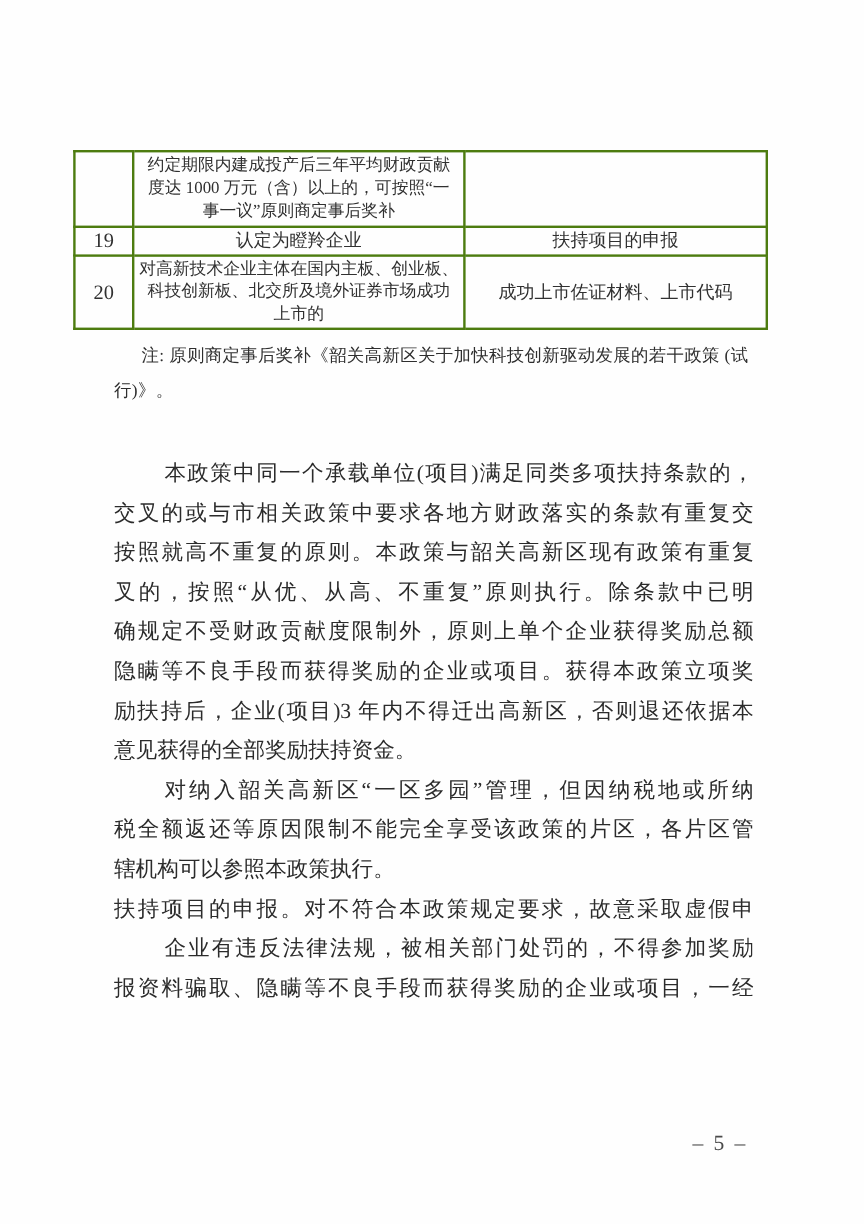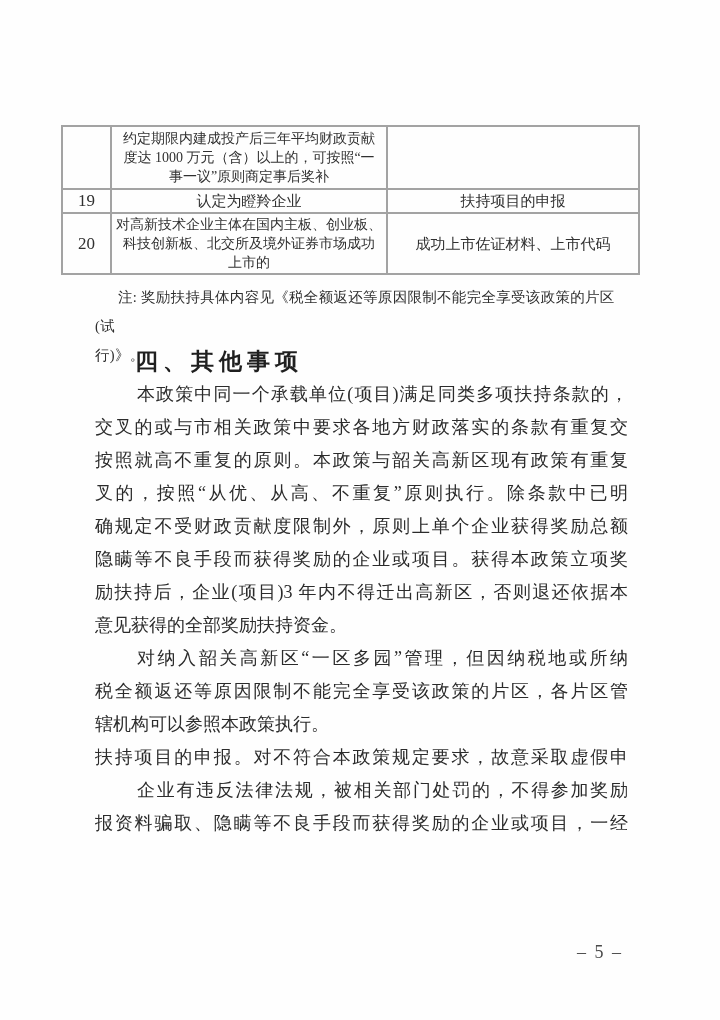--- a/index.html
+++ b/index.html
@@ -21,21 +21,21 @@
   table.policy {
     position: absolute;
     top: 125px;
     left: 61px;
     width: 577px;
     border-collapse: collapse;
     table-layout: fixed;
     font-family: "Liberation Serif", "DejaVu Serif", serif;
   }
   table.policy td {
-    border: 2px solid #a3a3a3;
+    border: 2px solid #4d7c0f;
     text-align: center;
     vertical-align: middle;
     padding: 1px 4px;
     color: #303030;
   }
   col.c-num { width: 49px; }
   col.c-item { width: 276px; }
   col.c-mat { width: 252px; }
   tr.row-cont  { height: 63px; }
   tr.row-19    { height: 21px; }
@@ -131,25 +131,24 @@
         <td class="num-cell">20</td>
         <td class="item-cell multiline">对高新技术企业主体在国内主板、创业板、
 科技创新板、北交所及境外证券市场成功
 上市的</td>
         <td class="mat-cell">成功上市佐证材料、上市代码</td>
       </tr>
     </tbody>
   </table>
 
   <div class="note">
-    <div class="note-l1">注: 奖励扶持具体内容见《税全额返还等原因限制不能完全享受该政策的片区 (试</div>
+    <div class="note-l1">注: 原则商定事后奖补《韶关高新区关于加快科技创新驱动发展的若干政策 (试</div>
     <div class="note-l2">行)》。</div>
   </div>
 
-  <h2 class="heading">四、其他事项</h2>
 
   <div class="body-text">
     <div class="bl first">本政策中同一个承载单位(项目)满足同类多项扶持条款的，</div>
     <div class="bl">交叉的或与市相关政策中要求各地方财政落实的条款有重复交</div>
     <div class="bl">按照就高不重复的原则。本政策与韶关高新区现有政策有重复</div>
     <div class="bl">叉的，按照“从优、从高、不重复”原则执行。除条款中已明</div>
     <div class="bl">确规定不受财政贡献度限制外，原则上单个企业获得奖励总额</div>
     <div class="bl">隐瞒等不良手段而获得奖励的企业或项目。获得本政策立项奖</div>
     <div class="bl">励扶持后，企业(项目)3 年内不得迁出高新区，否则退还依据本</div>
     <div class="bl end">意见获得的全部奖励扶持资金。</div>

